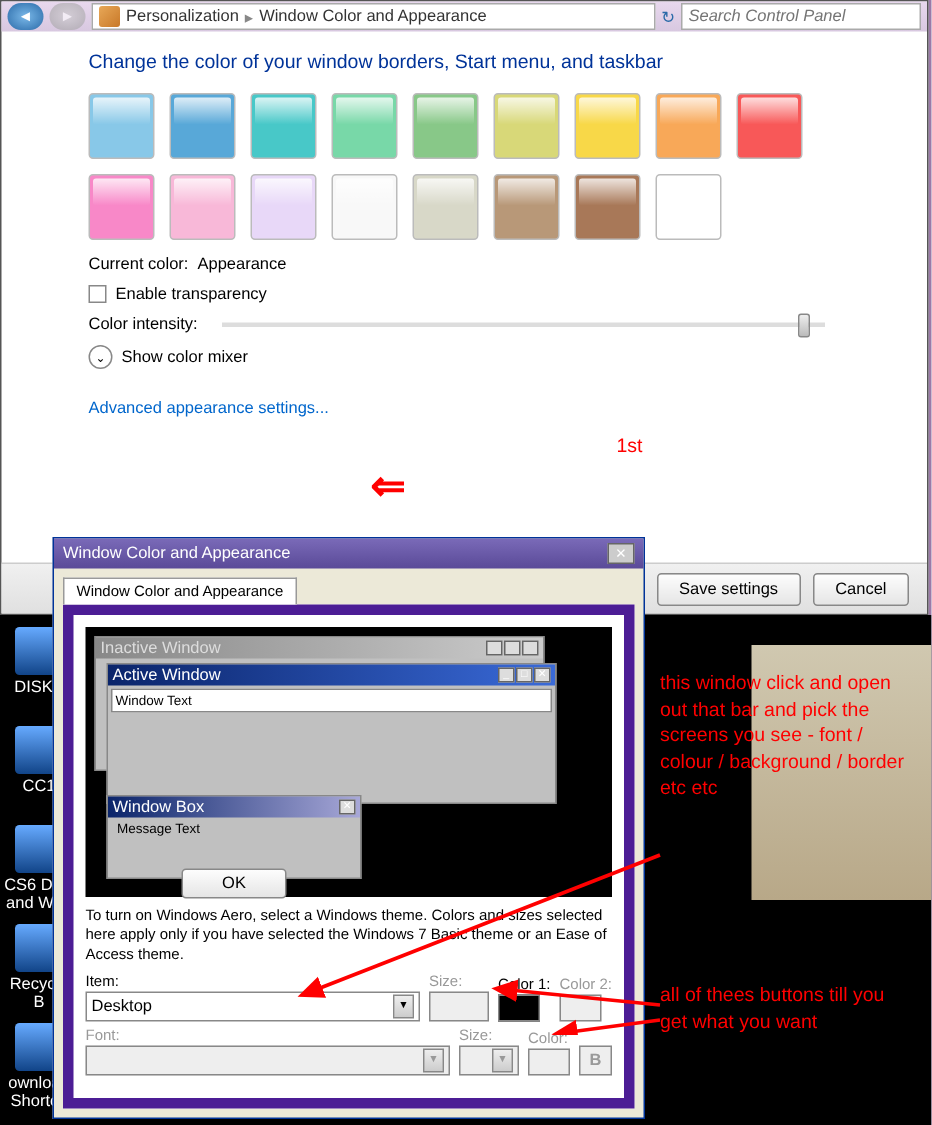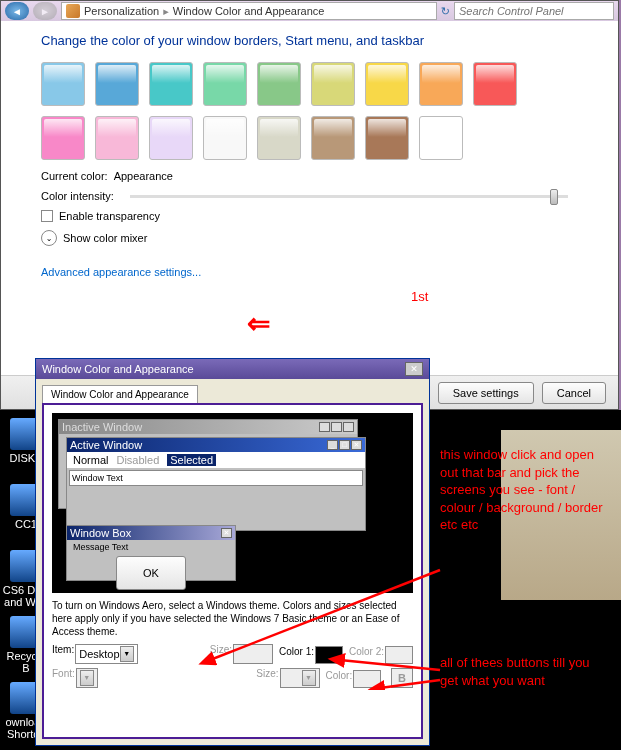--- a/index.html
+++ b/index.html
@@ -6,21 +6,21 @@
 body{background:#9b7aa8;width:621px;height:750px;overflow:hidden;position:relative}
 .cp-window{position:absolute;top:0;left:0;width:619px;height:410px;background:#fff;border:1px solid #555}
 .titlebar{height:20px;background:linear-gradient(#e8d8ee,#d8c8e0);display:flex;align-items:center;padding:0 4px;gap:4px}
 .nav-btn{width:24px;height:18px;border-radius:12px;background:radial-gradient(#7ab8e8,#2a6aa8);color:#fff;display:flex;align-items:center;justify-content:center;font-size:10px}
 .nav-btn.disabled{background:radial-gradient(#ccc,#999);opacity:.6}
 .bc-bar{flex:1;height:18px;background:#fff;border:1px solid #aaa;display:flex;align-items:center;padding:0 4px;gap:4px}
 .bc-icon{width:14px;height:14px;background:linear-gradient(135deg,#e8a858,#c87828);border-radius:2px}
 .bc-text{color:#333}
 .bc-sep{color:#888}
 .search-bar{width:160px;height:18px;background:#fff;border:1px solid #aaa;padding:0 4px;color:#888;font-style:italic}
-.cp-body{padding:12px 40px}
+.cp-body{padding:12px 58px}
 .heading{color:#003399;font-size:13px;margin-bottom:14px}
 .swatch-row{display:flex;gap:10px;margin-bottom:10px}
 .swatch{width:44px;height:44px;border:1px solid #bbb;border-radius:3px;position:relative;overflow:hidden}
 .swatch::after{content:"";position:absolute;top:2px;left:2px;right:2px;height:18px;background:linear-gradient(rgba(255,255,255,.8),rgba(255,255,255,0));border-radius:2px}
 .label-row{display:flex;align-items:center;gap:6px;margin:8px 0}
 .checkbox{width:12px;height:12px;border:1px solid #888;background:#fff}
 .slider-track{flex:1;height:3px;background:#ddd;position:relative;margin:0 10px}
 .slider-thumb{position:absolute;right:10px;top:-6px;width:8px;height:16px;background:linear-gradient(#eee,#bbb);border:1px solid #888;border-radius:2px}
 .expand-btn{width:16px;height:16px;border:1px solid #888;border-radius:50%;background:#fff;display:flex;align-items:center;justify-content:center;font-size:8px}
 .link{color:#0066cc;cursor:pointer}
@@ -30,31 +30,31 @@
 .btn{height:22px;padding:0 14px;border:1px solid #888;background:linear-gradient(#fdfdfd,#e5e5e5);border-radius:3px}
 .desktop-bg{position:absolute;top:410px;left:0;width:621px;height:340px;background:#000}
 .desktop-icon{position:absolute;width:48px;text-align:center;color:#fff;font-size:9px}
 .desktop-icon .ico{width:32px;height:32px;margin:0 auto 2px;border-radius:3px}
 .photo-strip{position:absolute;top:430px;right:0;width:120px;height:170px;background:linear-gradient(#d0c8b0,#b8a888)}
 .dlg{position:absolute;top:358px;left:35px;width:395px;height:388px;background:#ece9d8;border:1px solid #003399}
 .dlg-title{height:20px;background:linear-gradient(#7a6ab8,#5a4a98);color:#fff;display:flex;align-items:center;padding:0 6px;justify-content:space-between}
 .dlg-close{width:18px;height:14px;background:#ccc;border:1px solid #666;font-size:9px;text-align:center;line-height:12px}
 .dlg-body{padding:6px}
 .tab{display:inline-block;background:#fff;border:1px solid #999;border-bottom:none;padding:3px 8px;font-size:10px}
-.tab-content{border:2px solid #4c1d95;background:#fff;padding:8px;height:336px}
+.tab-content{border:7px solid #4c1d95;background:#fff;padding:8px;height:336px}
 .preview{background:#000;padding:10px;height:180px;position:relative}
 .win-frame{background:#c0c0c0;border:1px solid #888;position:absolute}
 .win-title{height:14px;display:flex;align-items:center;justify-content:space-between;padding:0 3px;font-size:9px}
 .win-title.inactive{background:linear-gradient(90deg,#888,#ccc);color:#ddd}
 .win-title.active{background:linear-gradient(90deg,#0a246a,#3a6ad8);color:#fff}
 .win-ctrl{display:flex;gap:1px}
 .win-ctrl span{width:11px;height:10px;background:#ddd;border:1px solid #666;font-size:7px;text-align:center;line-height:8px}
 .help-text{font-size:10px;margin:6px 0;line-height:1.3}
 .field-row{display:flex;gap:6px;align-items:flex-end;margin-top:4px}
-.field{display:flex;gap:1px}
+.field{display:flex;flex-direction:column;gap:1px}
 .field label{font-size:10px}
 .field.disabled label{color:#999}
 .combo{height:20px;border:1px solid #888;background:#fff;display:flex;align-items:center;justify-content:space-between;padding:0 3px}
 .combo.disabled{background:#eee;color:#999}
 .combo-arrow{width:14px;height:16px;background:linear-gradient(#eee,#ccc);border:1px solid #888;font-size:7px;text-align:center;line-height:14px}
 .color-box{width:28px;height:18px;border:1px solid #888;background:#000}
 .color-box.disabled{background:#eee}
 .spin{width:40px;height:20px;border:1px solid #888;background:#eee}
 </style>
 </head>
@@ -94,28 +94,28 @@
         <div class="swatch" style="background: rgb(216, 216, 200);"></div>
         <div class="swatch" style="background: rgb(184, 152, 120);"></div>
         <div class="swatch" style="background: rgb(168, 120, 88);"></div>
         <div class="swatch" style="background: rgb(255, 255, 255);"></div>
       </div>
     <div class="label-row">
       <span>Current color:</span>
       <span>Appearance</span>
     </div>
     <div class="label-row">
+      <div class="checkbox"></div>
+      <span>Enable transparency</span>
+    </div>
+    <div class="label-row">
       <span>Color intensity:</span>
       <div class="slider-track">
           <div class="slider-thumb"></div>
         </div>
-    </div>
-    <div class="label-row">
-      <div class="checkbox"></div>
-      <span>Enable transparency</span>
     </div>
     <div class="label-row">
       <div class="expand-btn">⌄</div>
       <span>Show color mixer</span>
     </div>
     <div style="height:12px"></div>
     <span class="link">Advanced appearance settings...</span>
   </div>
   <div class="annotation" style="top:288px;left:410px">1st</div>
   <div class="red-arrow" style="top:306px;left:246px;transform:scaleX(1)">⇐</div>
@@ -174,36 +174,31 @@
         </div>
         <div class="win-frame" style="top:24px;left:14px;width:300px;height:94px">
           <div class="win-title active">
             <span>Active Window</span>
             <div class="win-ctrl">
                 <span>_</span>
                 <span>□</span>
                 <span>✕</span>
               </div>
           </div>
-          <div style="background:#fff;display:flex;gap:8px;padding:2px 6px;font-size:9px">
-            <span>Normal</span>
-            <span style="color:#999">Disabled</span>
-            <span style="background:#0a246a;color:#fff;padding:0 3px">Selected</span>
-          </div>
           <div style="background:#fff;border:1px solid #888;margin:2px;padding:2px;font-size:9px;height:16px">Window Text</div>
         </div>
         <div class="win-frame" style="top:112px;left:14px;width:170px;height:56px">
           <div class="win-title active" style="background:linear-gradient(90deg,#0a246a,#a8a8d8)">
             <span>Window Box</span>
             <div class="win-ctrl">
                 <span>✕</span>
               </div>
           </div>
           <div style="padding:2px 6px;font-size:9px">Message Text</div>
-          <button class="btn" style="margin:2px auto;display:block;height:34px;padding:0 26px">OK</button>
+          <button class="btn" style="margin:20px auto;display:block;height:20px;padding:0 26px">OK</button>
         </div>
       </div>
       <div class="help-text">To turn on Windows Aero, select a Windows theme.  Colors and sizes selected here apply only if you have selected the Windows 7 Basic theme or an Ease of Access theme.</div>
       <div class="field-row">
         <div class="field" style="flex:1">
           <label>Item:</label>
           <div class="combo">
             <span>Desktop</span>
             <div class="combo-arrow">▼</div>
           </div>

